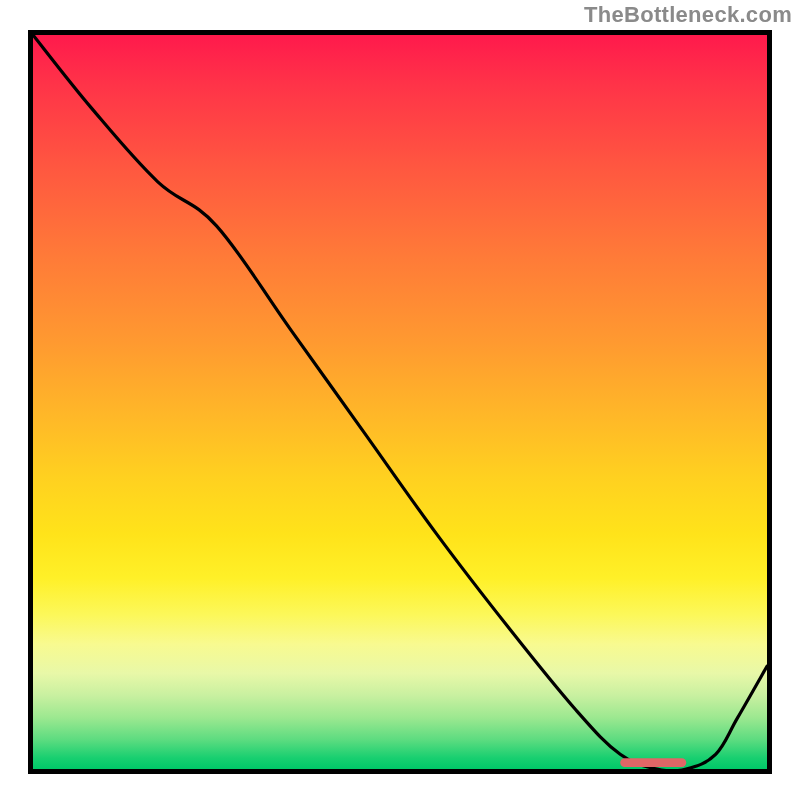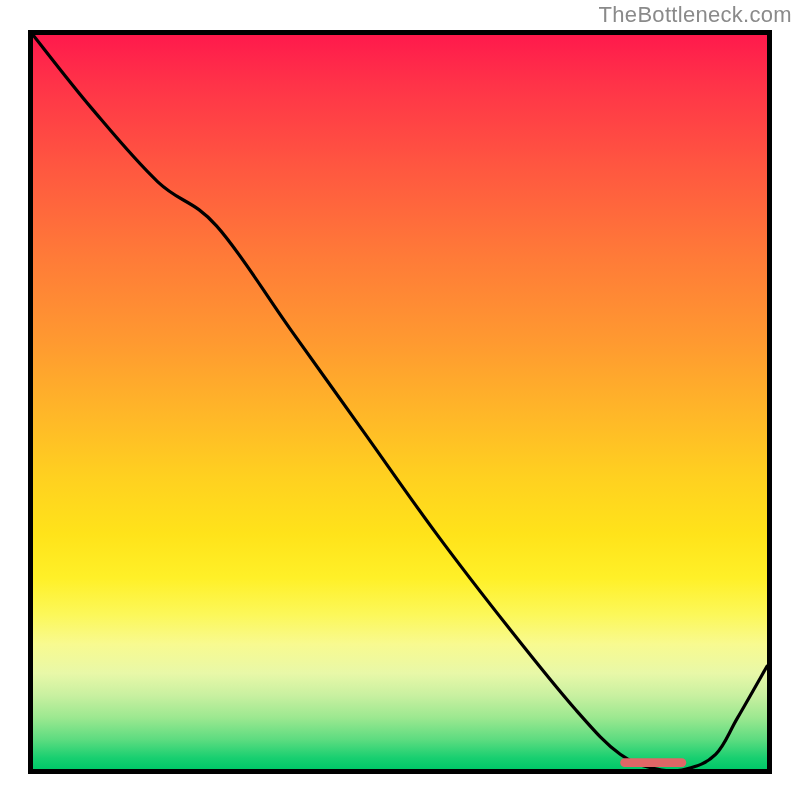--- a/index.html
+++ b/index.html
@@ -14,21 +14,21 @@
   .wrap {
     position: relative;
     width: 800px;
     height: 800px;
   }
   .attribution {
     position: absolute;
     top: 2px;
     right: 8px;
     font-size: 22px;
-    font-weight: 400;
+    font-weight: 700;
     color: #8a8a8a;
     letter-spacing: 0.3px;
   }
   .plot-frame {
     position: absolute;
     left: 28px;
     top: 30px;
     width: 744px;
     height: 744px;
     border: 5px solid #000000;

